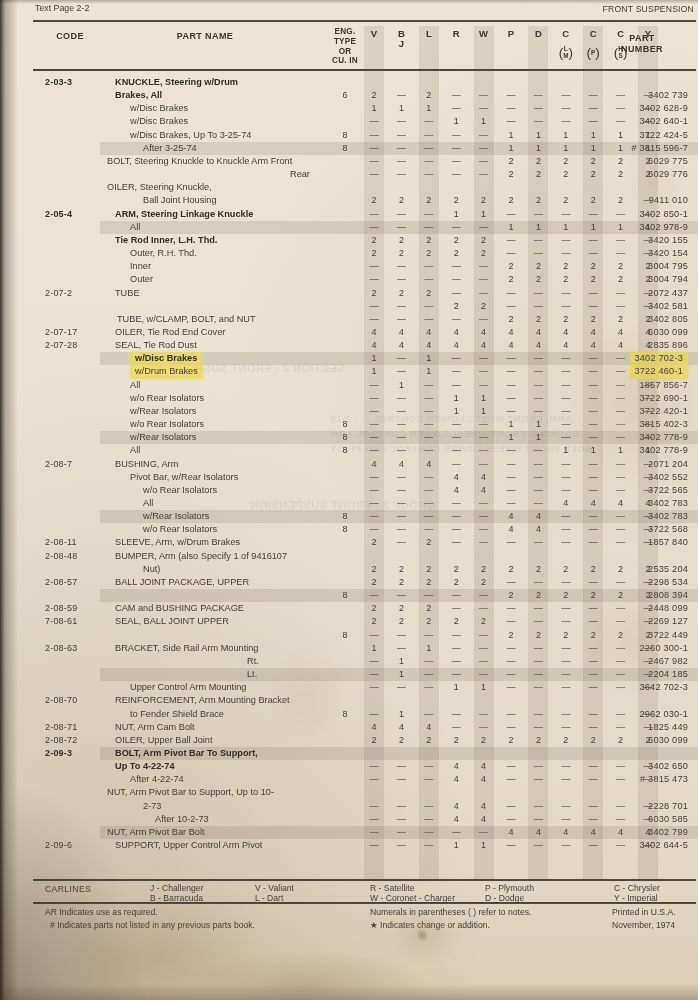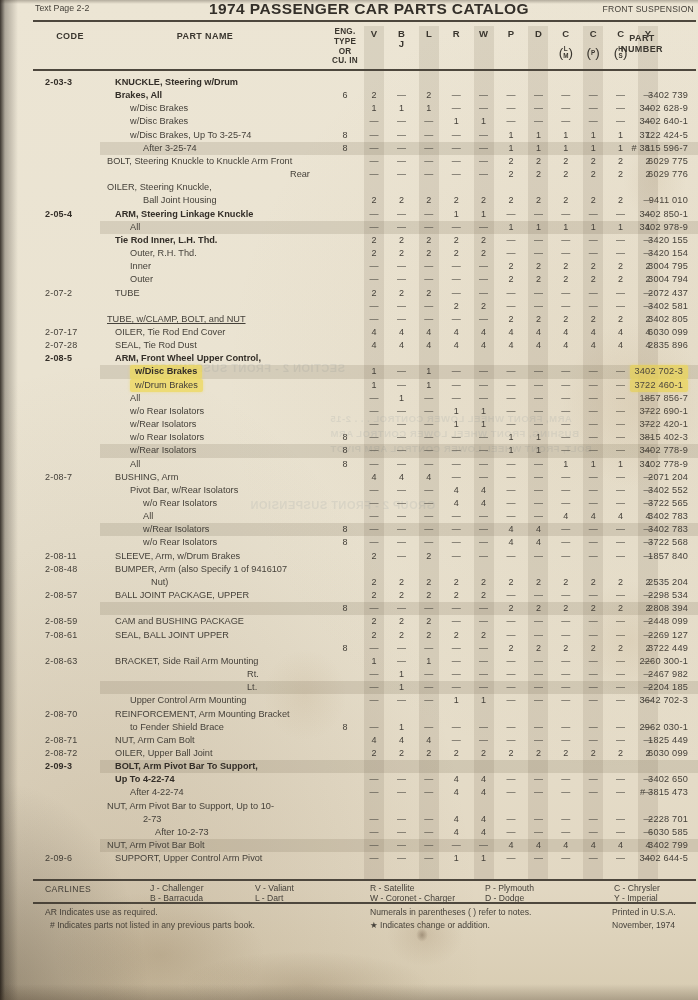--- a/index.html
+++ b/index.html
@@ -99,21 +99,20 @@
   <div class="art art5">GROUP 2 - FRONT SUSPENSION</div>
 
   <div class="stripe" style="left:364px"></div>
   <div class="stripe" style="left:419px"></div>
   <div class="stripe" style="left:474px"></div>
   <div class="stripe" style="left:528px"></div>
   <div class="stripe" style="left:583px"></div>
   <div class="stripe" style="left:638px"></div>
 
   <div class="page-label">Text Page 2-2</div>
-  <div class="page-title">1974 PASSENGER CAR PARTS CATALOG</div>
   <div class="page-section">FRONT SUSPENSION</div>
   <div class="rule rule-top"></div>
 
   <div class="hdr hdr-code">CODE</div>
   <div class="hdr hdr-name">PART NAME</div>
   <div class="hdr hdr-eng">
     <div>ENG.</div>
     <div>TYPE</div>
     <div>OR</div>
     <div>CU. IN</div>
@@ -409,21 +408,21 @@
         <span class="qv" style="left: 483.6px;">2</span>
         <span class="qv dash" style="left: 511px;">—</span>
         <span class="qv dash" style="left: 538.4px;">—</span>
         <span class="qv dash" style="left: 565.8px;">—</span>
         <span class="qv dash" style="left: 593.2px;">—</span>
         <span class="qv dash" style="left: 620.6px;">—</span>
         <span class="qv dash" style="left: 648px;">—</span>
         <span class="pn">3402 581</span>
       </div>
       <div class="trow">
-        <span class="nm" style="left: 107px; text-decoration: underline;">TUBE, w/CLAMP, BOLT, and NUT</span>
+        <span class="nm" style="left: 117px;">TUBE, w/CLAMP, BOLT, and NUT</span>
         <span class="qv dash" style="left: 374px;">—</span>
         <span class="qv dash" style="left: 401.4px;">—</span>
         <span class="qv dash" style="left: 428.8px;">—</span>
         <span class="qv dash" style="left: 456.2px;">—</span>
         <span class="qv dash" style="left: 483.6px;">—</span>
         <span class="qv" style="left: 511px;">2</span>
         <span class="qv" style="left: 538.4px;">2</span>
         <span class="qv" style="left: 565.8px;">2</span>
         <span class="qv" style="left: 593.2px;">2</span>
         <span class="qv" style="left: 620.6px;">2</span>
@@ -455,24 +454,20 @@
         <span class="qv" style="left: 456.2px;">4</span>
         <span class="qv" style="left: 483.6px;">4</span>
         <span class="qv" style="left: 511px;">4</span>
         <span class="qv" style="left: 538.4px;">4</span>
         <span class="qv" style="left: 565.8px;">4</span>
         <span class="qv" style="left: 593.2px;">4</span>
         <span class="qv" style="left: 620.6px;">4</span>
         <span class="qv" style="left: 648px;">4</span>
         <span class="pn">2835 896</span>
       </div>
-      <div class="trow">
-        <span class="cd bf">2-08-5</span>
-        <span class="nm bf" style="left: 115px;">ARM, Front Wheel Upper Control,</span>
-      </div>
       <div class="trow band">
         <span class="nm bf hl" style="left: 130px;">w/Disc Brakes</span>
         <span class="qv" style="left: 374px;">1</span>
         <span class="qv dash" style="left: 401.4px;">—</span>
         <span class="qv" style="left: 428.8px;">1</span>
         <span class="qv dash" style="left: 456.2px;">—</span>
         <span class="qv dash" style="left: 483.6px;">—</span>
         <span class="qv dash" style="left: 511px;">—</span>
         <span class="qv dash" style="left: 538.4px;">—</span>
         <span class="qv dash" style="left: 565.8px;">—</span>
@@ -696,21 +691,21 @@
         <span class="qv dash" style="left: 593.2px;">—</span>
         <span class="qv dash" style="left: 620.6px;">—</span>
         <span class="qv dash" style="left: 648px;">—</span>
         <span class="pn">1857 840</span>
       </div>
       <div class="trow">
         <span class="cd">2-08-48</span>
         <span class="nm" style="left: 115px;">BUMPER, Arm (also Specify 1 of 9416107</span>
       </div>
       <div class="trow">
-        <span class="nm" style="left: 143px; margin-left: 8px;">Nut)</span>
+        <span class="nm" style="left: 143px;">Nut)</span>
         <span class="qv" style="left: 374px;">2</span>
         <span class="qv" style="left: 401.4px;">2</span>
         <span class="qv" style="left: 428.8px;">2</span>
         <span class="qv" style="left: 456.2px;">2</span>
         <span class="qv" style="left: 483.6px;">2</span>
         <span class="qv" style="left: 511px;">2</span>
         <span class="qv" style="left: 538.4px;">2</span>
         <span class="qv" style="left: 565.8px;">2</span>
         <span class="qv" style="left: 593.2px;">2</span>
         <span class="qv" style="left: 620.6px;">2</span>

